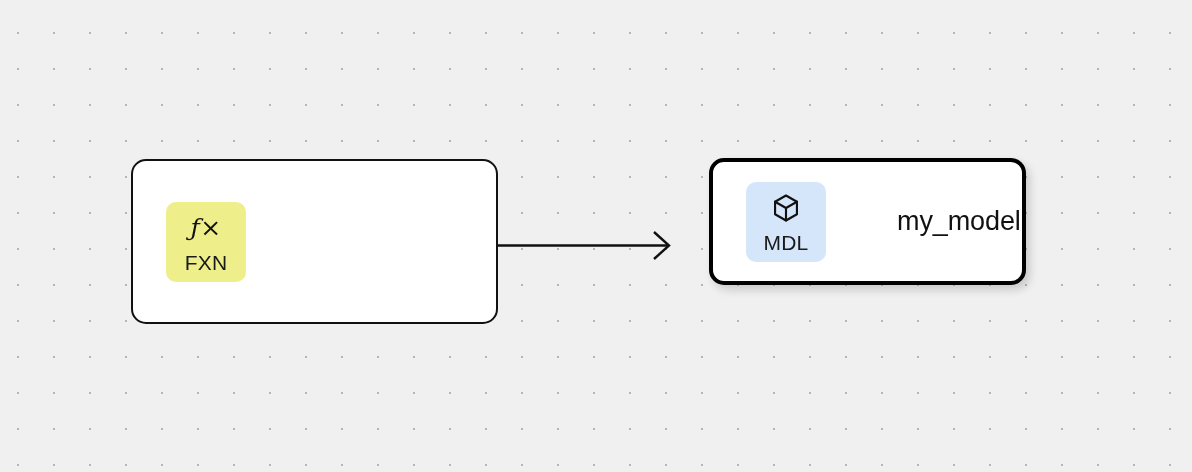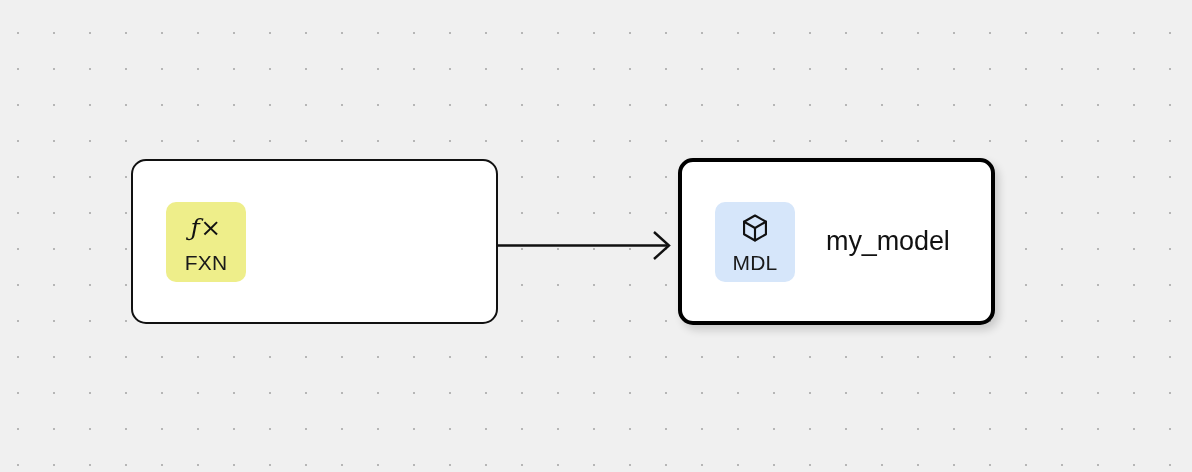--- a/index.html
+++ b/index.html
@@ -43,26 +43,27 @@
 
   .node.fxn-node {
     left: 131px;
     top: 159px;
     width: 367px;
     height: 165px;
     border: 2px solid #111111;
   }
 
   .node.mdl-node {
-    left: 678px;
+    left: 709px;
     top: 158px;
     width: 317px;
-    height: 167px;
+    height: 127px;
     border: 4px solid #000000;
     box-shadow: 4px 5px 9px rgba(0, 0, 0, 0.16);
+    gap: 40px;
   }
 
   
   .badge {
     width: 80px;
     height: 80px;
     border-radius: 10px;
     display: flex;
     flex-direction: column;
     align-items: center;

